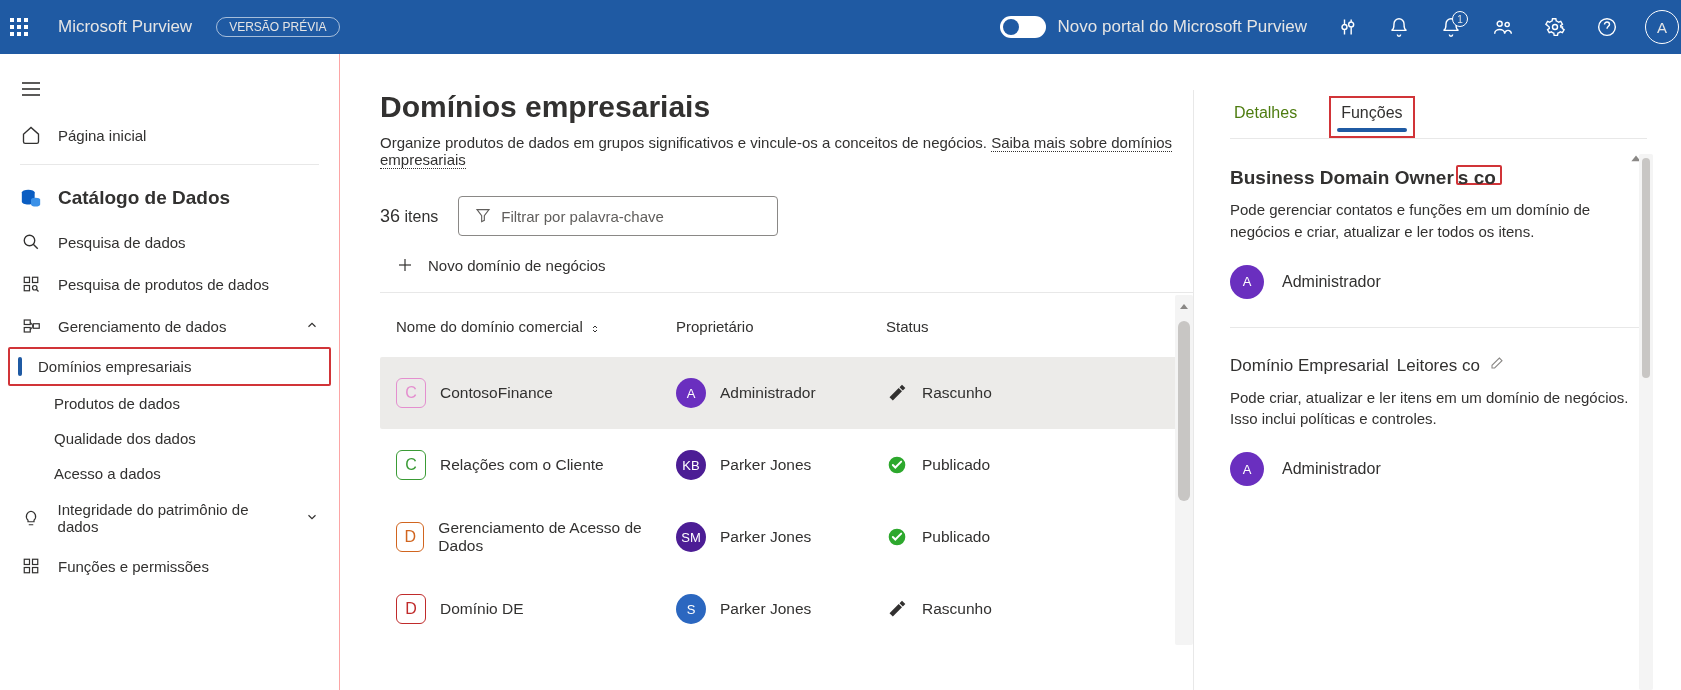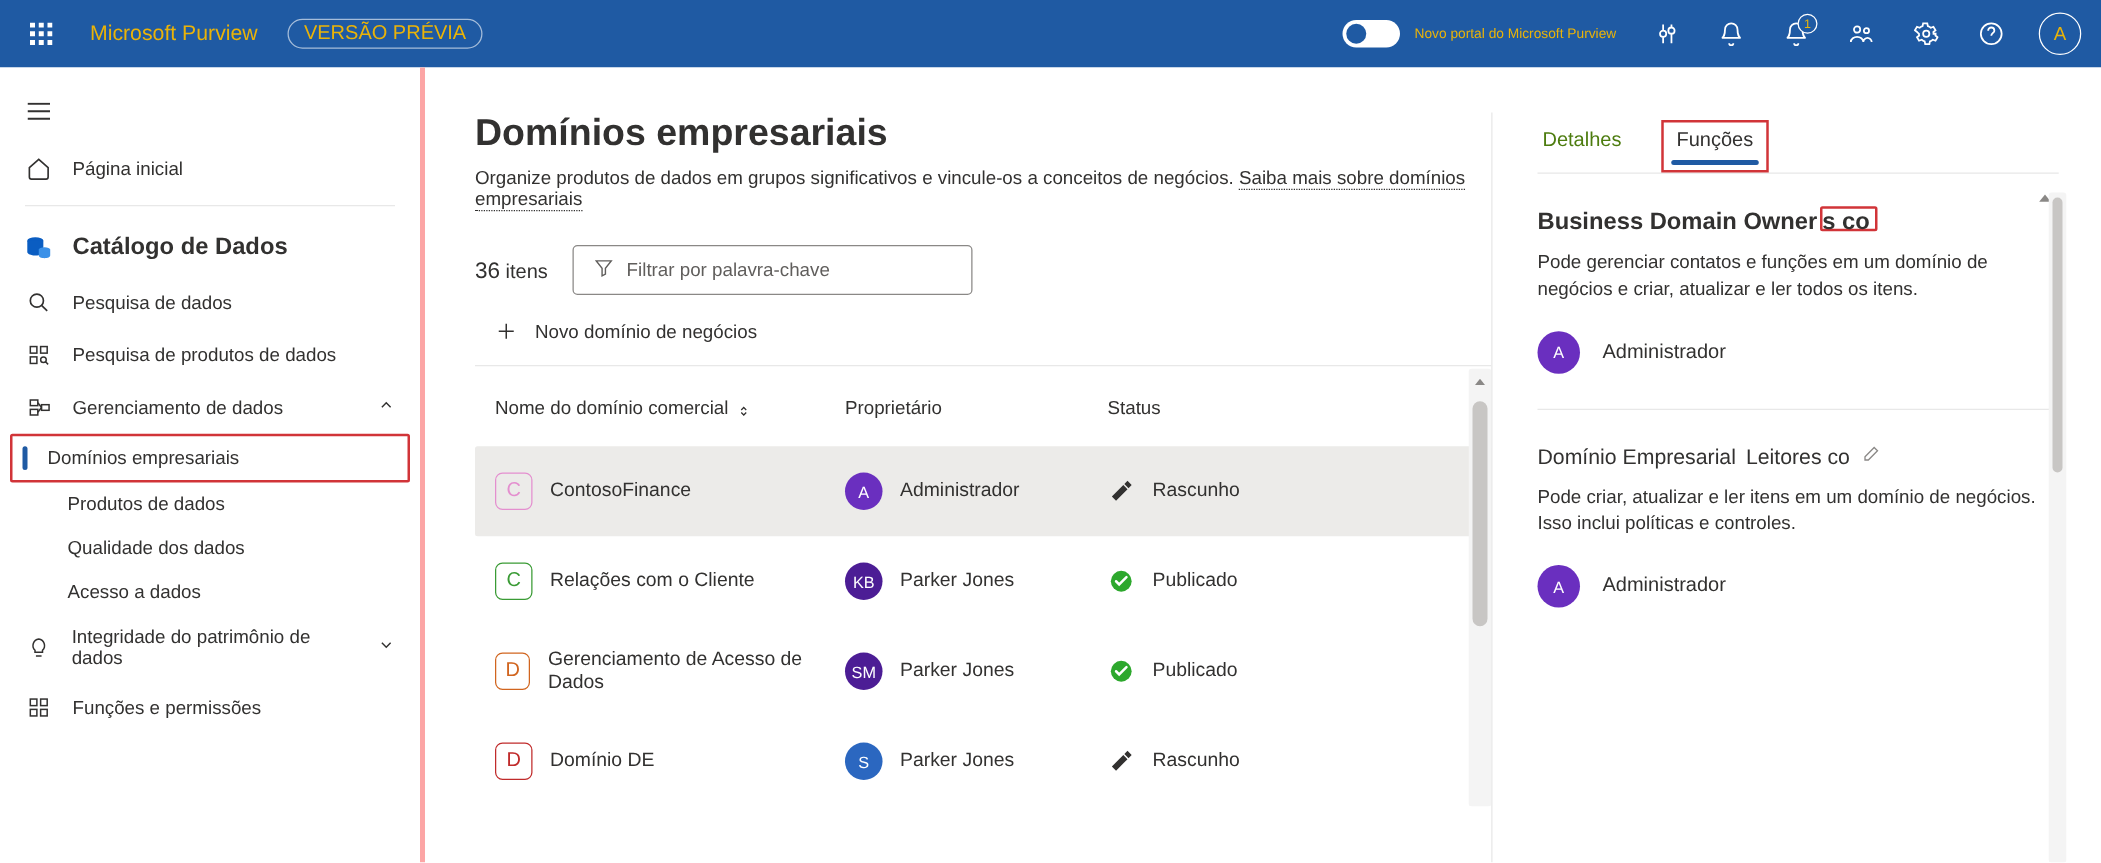--- a/index.html
+++ b/index.html
@@ -3,32 +3,32 @@
 <meta charset="utf-8">
 <style>
   * { box-sizing: border-box; margin: 0; padding: 0; font-family: "Segoe UI", Arial, sans-serif; }
   body { background: #fff; color: #323130; width: 1681px; }
   
   .topbar {
     height: 54px;
     background: #1f5aa3;
     display: flex;
     align-items: center;
-    padding: 0 16px;
-    color: #eab308;
+    padding: 0 2px;
+    color: #e5e5e5;
   }
   .waffle {
     width: 34px; height: 34px; display:flex; align-items:center; justify-content:center;
     cursor:pointer; border-radius:4px;
   }
   .waffle svg { fill:#fff; }
   .app-name { margin-left: 22px; font-size: 17px; font-weight: 500; }
   .badge-preview {
     margin-left: 24px; border:1px solid rgba(255,255,255,0.6);
-    padding: 2px 12px; border-radius: 14px; font-size: 16px;
+    padding: 2px 12px; border-radius: 14px; font-size: 12px;
   }
   .topbar-spacer { flex:1; }
   .portal-toggle-wrap { display:flex; align-items:center; gap:12px; margin-right:18px; }
   .toggle {
     width:46px; height:22px; border-radius:11px; background:#fff;
     position:relative; cursor:pointer;
   }
   .toggle::after {
     content:''; position:absolute; left:3px; top:3px; width:16px; height:16px;
     border-radius:50%; background:#1f5aa3;
@@ -50,21 +50,21 @@
     display:flex; align-items:center; justify-content:center;
     font-size:15px; cursor:pointer; margin-left:8px;
   }
 
   
   .layout { display:flex; height: 636px; }
 
   
   .sidebar {
     width: 340px; padding: 18px 8px 0 8px;
-    border-right:4px solid #fca5a5;
+    border-right:1px solid #fca5a5;
     background:#fff;
   }
   .hamburger {
     width:34px; height:34px; display:flex; align-items:center; justify-content:center;
     cursor:pointer; margin-left:6px; margin-bottom:8px;
   }
   .nav-item {
     display:flex; align-items:center; gap:16px;
     padding: 10px 12px; border-radius:4px; cursor:pointer;
     font-size:15px; color:#323130;
@@ -225,21 +225,21 @@
         <rect x="0" y="14" width="4" height="4"></rect>
         <rect x="7" y="14" width="4" height="4"></rect>
         <rect x="14" y="14" width="4" height="4"></rect>
       </svg>
   </div>
   <div class="app-name">Microsoft Purview</div>
   <div class="badge-preview">VERSÃO PRÉVIA</div>
   <div class="topbar-spacer"></div>
   <div class="portal-toggle-wrap">
     <div class="toggle"></div>
-    <div style="font-size:11px;">Novo portal do Microsoft Purview</div>
+    <div style="font-size:17px;">Novo portal do Microsoft Purview</div>
   </div>
   <div class="topbar-icons">
     <div class="top-icon">
       <svg width="20" height="20" viewBox="0 0 24 24" stroke-width="1.7">
           <path d="M9 3v6M9 15v6M9 9a3 3 0 100 6 3 3 0 000-6zM17 3v3M17 12v9M17 6a3 3 0 100 6 3 3 0 000-6z"></path>
         </svg>
     </div>
     <div class="top-icon">
       <svg width="20" height="20" viewBox="0 0 24 24" stroke-width="1.7">
           <path d="M6 8a6 6 0 1112 0c0 7 3 8 3 8H3s3-1 3-8zM10 21a2 2 0 004 0"></path>

